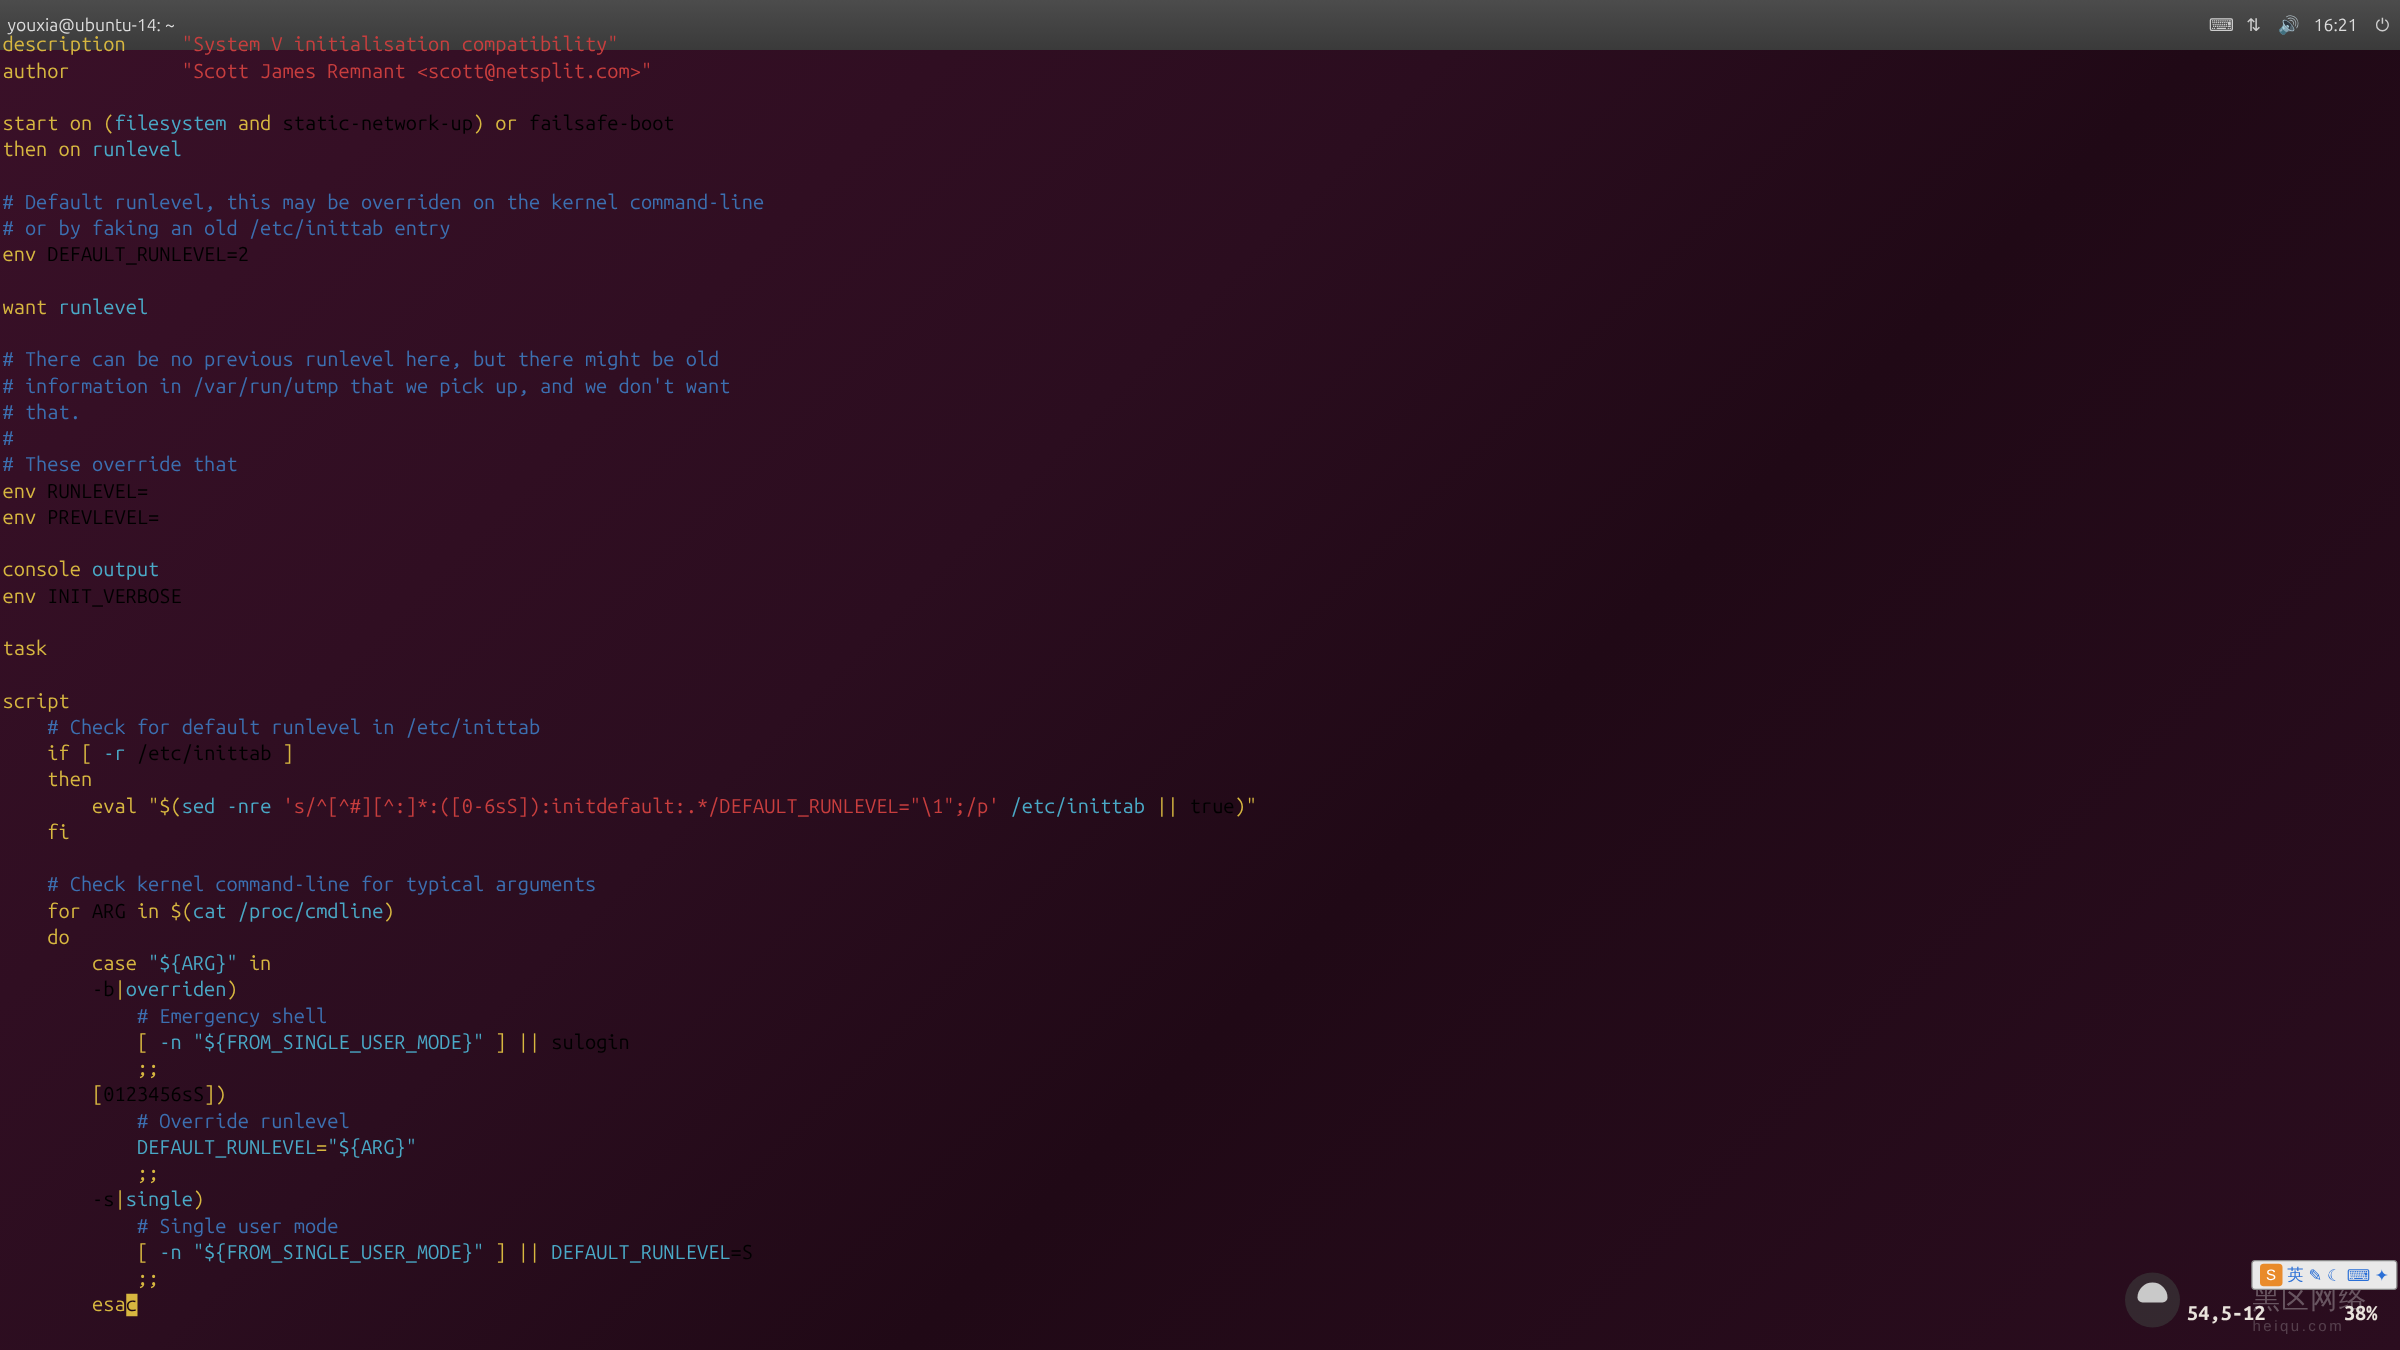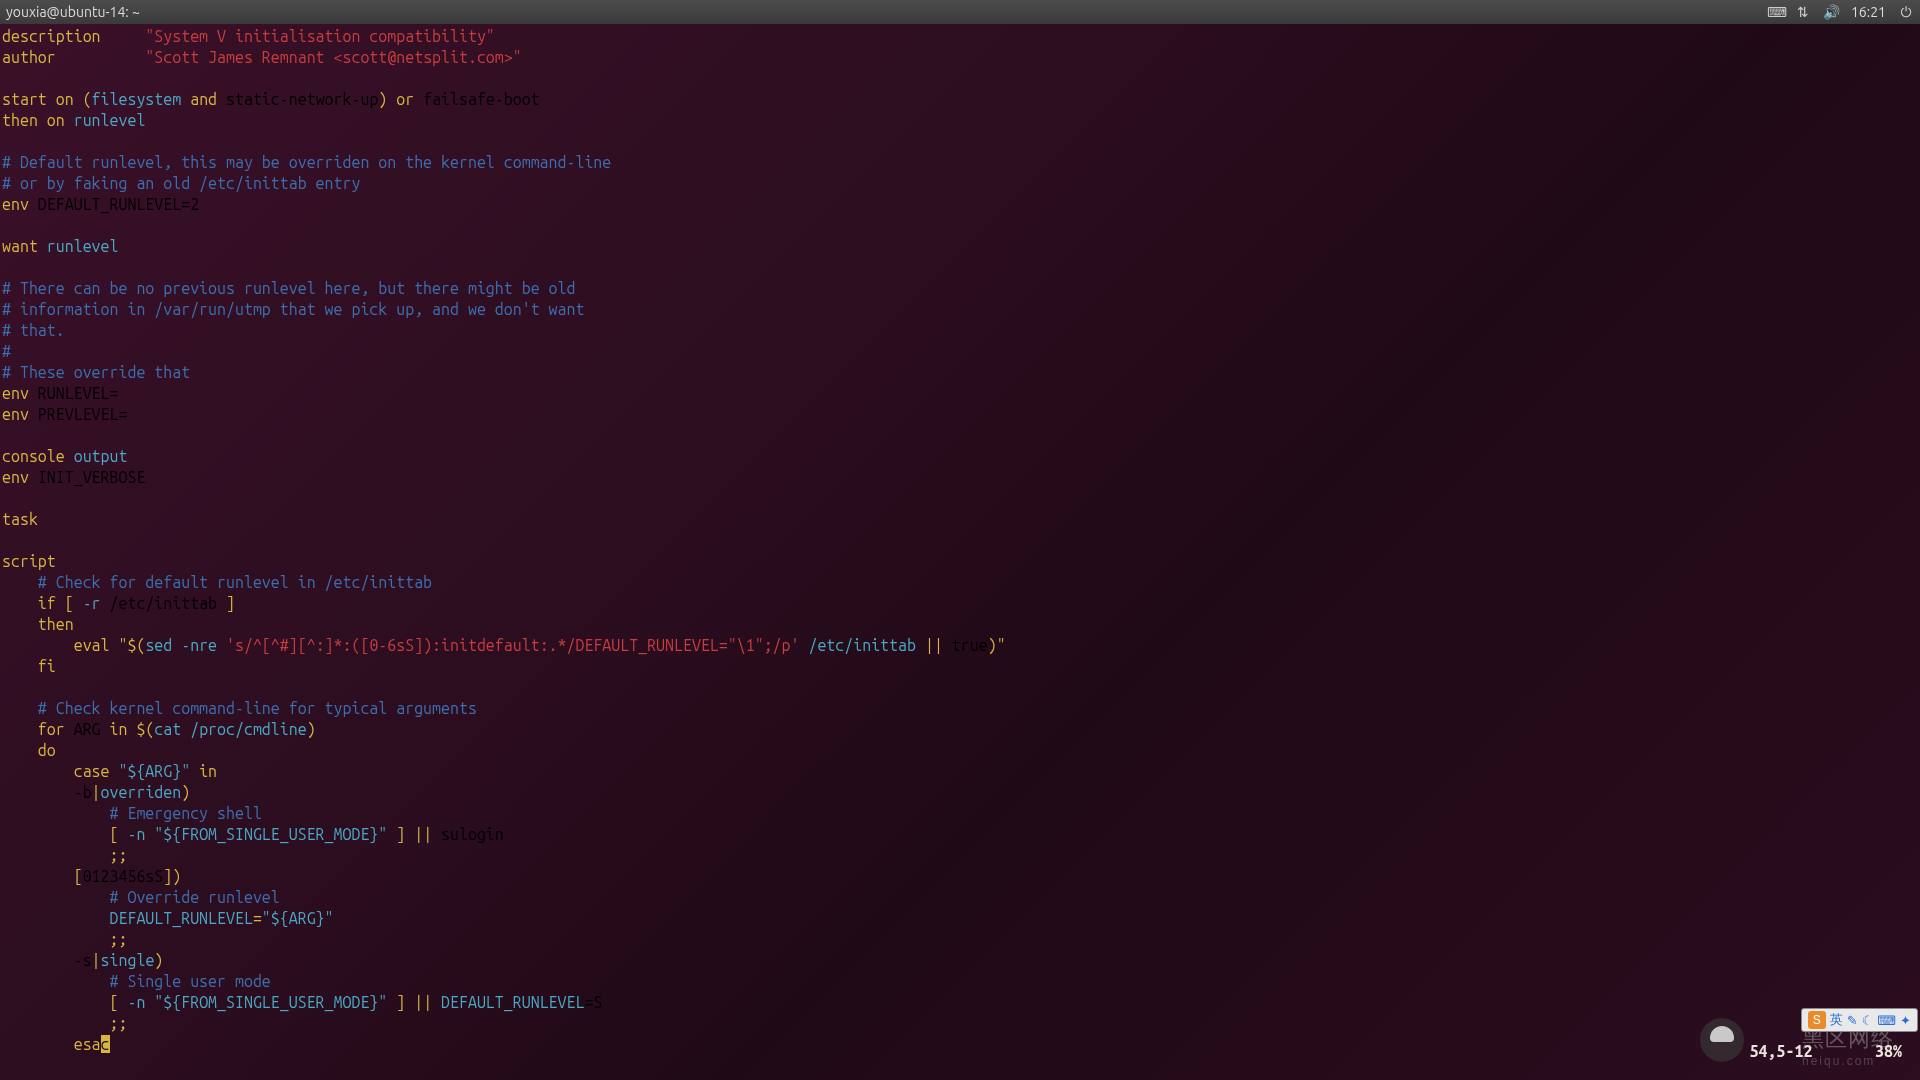--- a/index.html
+++ b/index.html
@@ -3,21 +3,21 @@
 <meta charset="utf-8">
 <style>
   * { margin:0; padding:0; box-sizing:border-box; }
   html,body { width:1920px; height:1080px; overflow:hidden; font-family:"Ubuntu Mono","DejaVu Sans Mono",monospace; }
   body {
     background: linear-gradient(135deg,#3a1028 0%,#2b0d1f 40%,#200916 60%,#2b0d1f 100%);
     position:relative;
   }
   
   .panel {
-    height:24px; width:100%;
+    height:40px; width:100%;
     background:linear-gradient(#4c4c4c,#3a3a3a);
     display:flex; align-items:center; justify-content:space-between;
     color:#ddd; font-family:"Ubuntu","DejaVu Sans",sans-serif; font-size:14px;
     padding:0 6px;
   }
   .panel-left { display:flex; align-items:center; gap:8px; }
   .panel-right { display:flex; align-items:center; gap:12px; }
   .tray-icon { display:inline-block; width:16px; text-align:center; opacity:.9; }
   
   .term {

